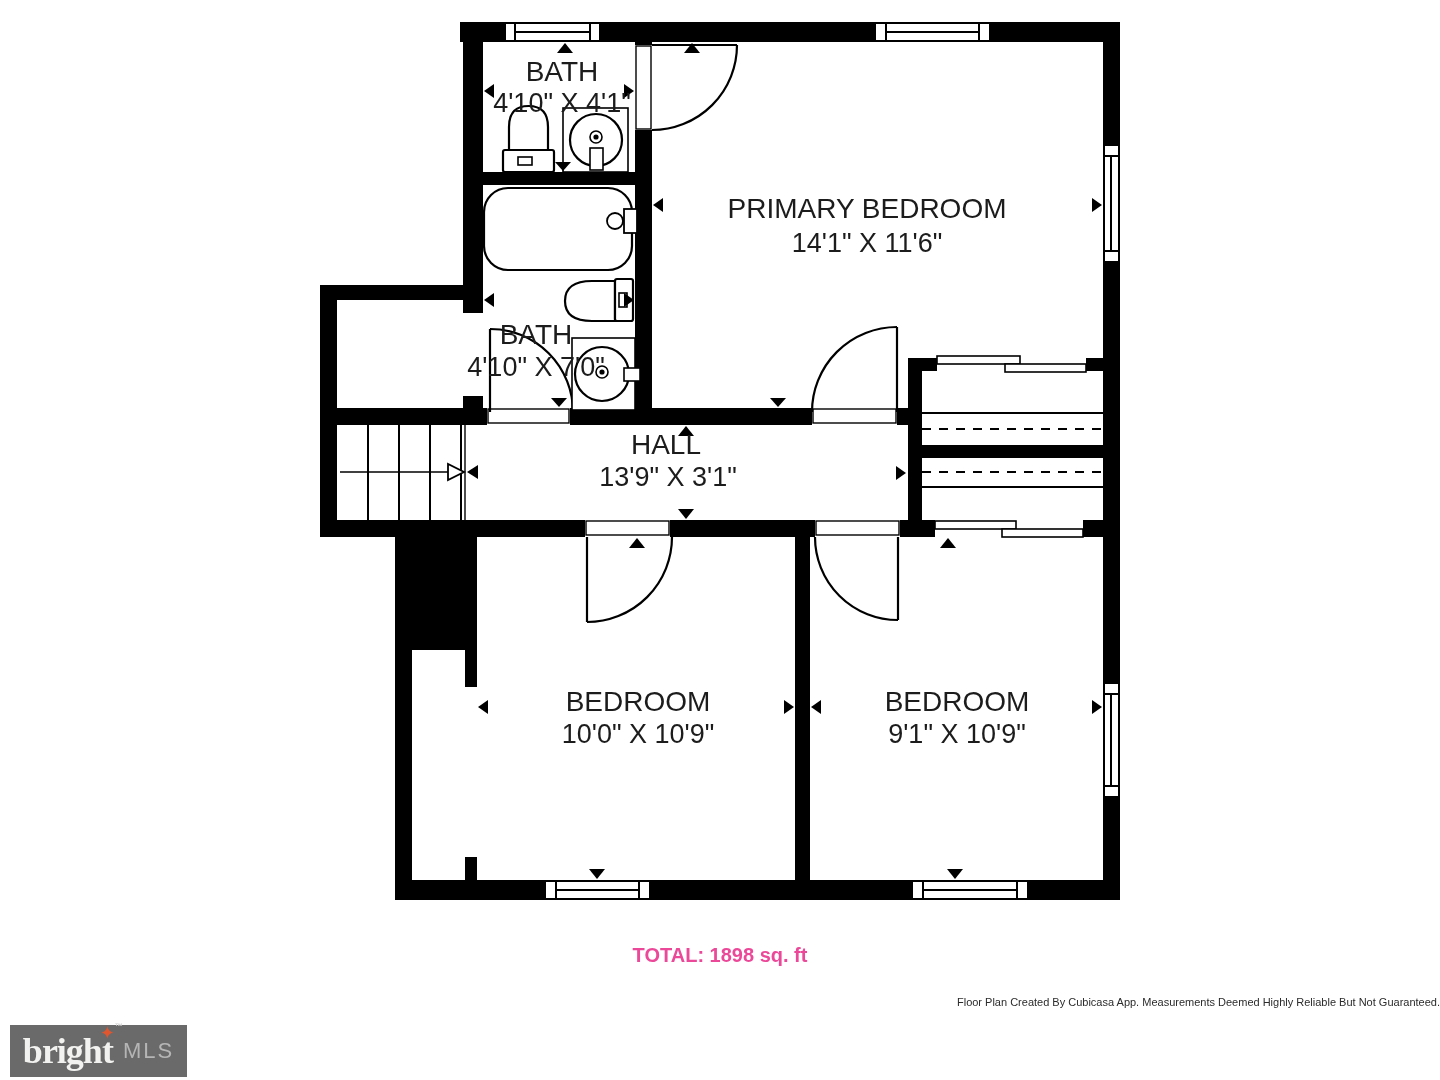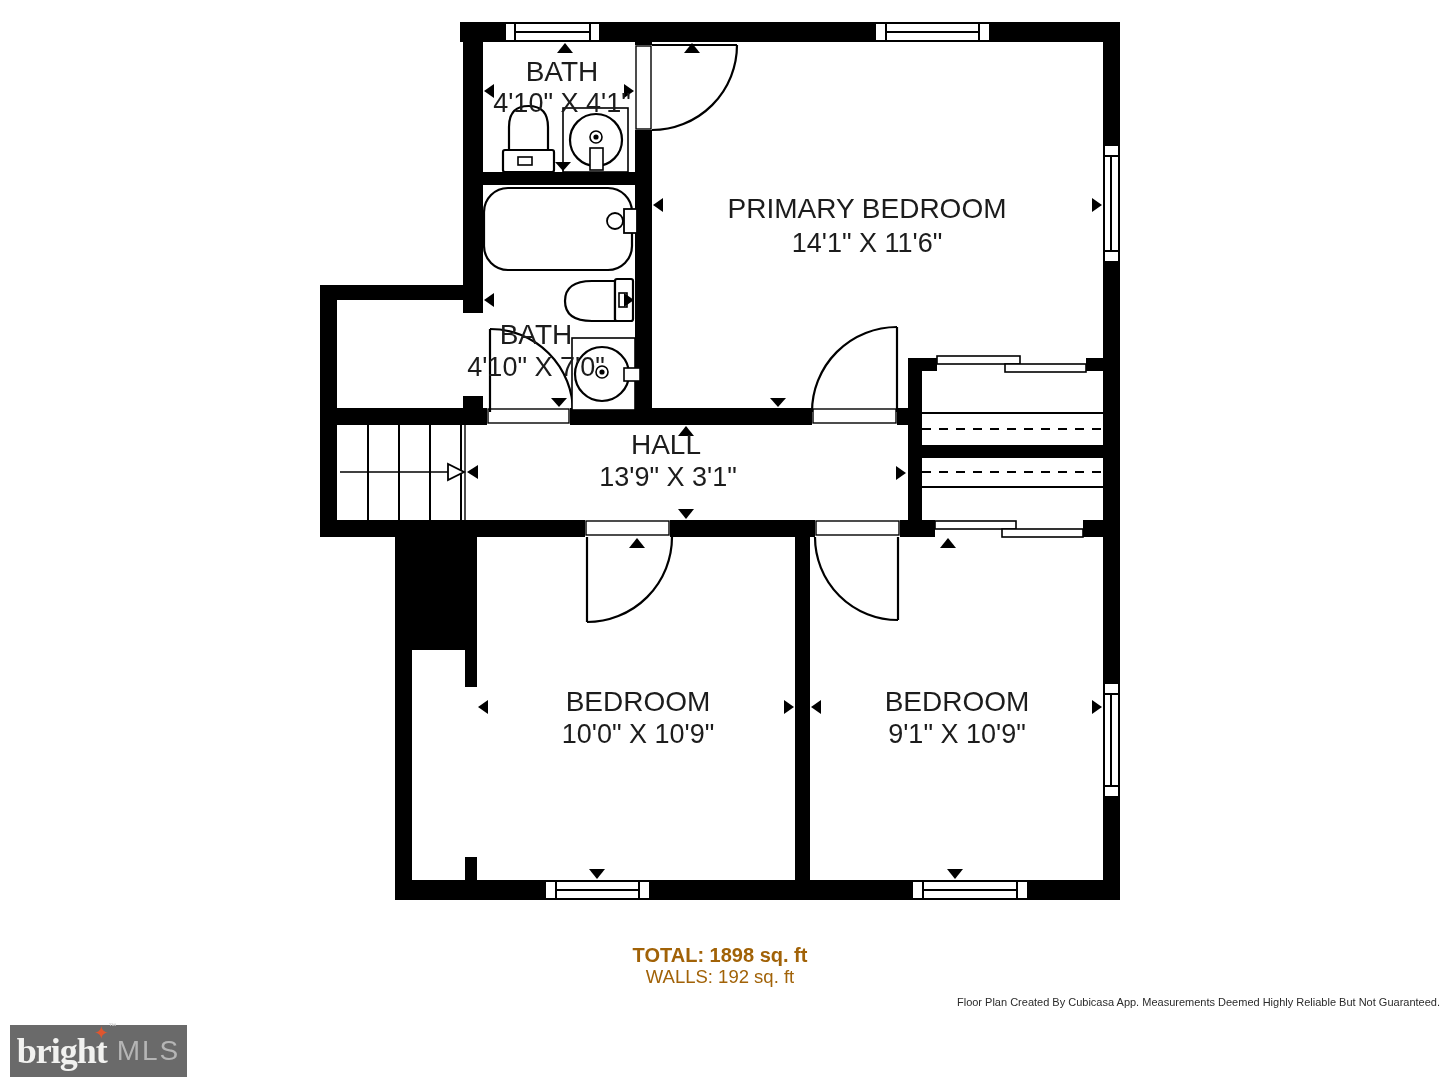--- a/index.html
+++ b/index.html
@@ -1,32 +1,32 @@
 <!DOCTYPE html>
 <html><head>
 <meta charset="utf-8">
 <style>
   html,body{margin:0;padding:0;background:#ffffff;}
   #stage{position:relative;width:1440px;height:1080px;background:#ffffff;overflow:hidden;
          font-family:"Liberation Sans","DejaVu Sans",sans-serif;color:#1c1c1c;}
   #plan-svg{position:absolute;left:0;top:0;}
-  .summary{position:absolute;left:0;top:944px;width:1440px;text-align:center;color:#a16207;}
+  .summary{position:absolute;left:0;top:944px;width:1440px;text-align:center;color:#ec4899;}
   .summary .total{font-size:20px;font-weight:bold;line-height:22px;}
   .summary .line{font-size:18.5px;line-height:21.5px;}
   .disclaimer{position:absolute;left:0;top:996px;width:1440px;text-align:right;
               font-size:11px;color:#2b2b2b;}
   .logo{position:absolute;left:10px;top:1025px;width:177px;height:52px;background:#6a6a6a;
         display:flex;align-items:center;justify-content:center;}
   .logo .wordmark{position:relative;font-family:"Liberation Serif","DejaVu Serif",serif;
         font-weight:bold;font-size:36px;color:#f2f2f0;letter-spacing:-1px;line-height:1;}
   .logo .star{position:absolute;right:-2px;top:-9px;font-size:18px;color:#e0562e;
         font-family:"DejaVu Sans",sans-serif;letter-spacing:0;}
   .logo .tm{position:absolute;right:-10px;top:-10px;font-size:8px;color:#cfcfcf;
         font-family:"Liberation Sans",sans-serif;letter-spacing:0;}
-  .logo .mls{font-family:"Liberation Sans",sans-serif;font-size:28px;color:#b5b5b5;
+  .logo .mls{font-family:"Liberation Sans",sans-serif;font-size:22px;color:#b5b5b5;
         letter-spacing:2px;margin-left:10px;}
   svg text{font-family:"Liberation Sans","DejaVu Sans",sans-serif;fill:#1c1c1c;}
   .room-name{font-size:28px;}
   .room-dims{font-size:27px;}
 </style>
 </head>
 <body>
 
 <div id="stage">
 
@@ -262,21 +262,20 @@
       <text class="room-dims" x="668" y="486">13'9" X 3'1"</text>
       <text class="room-name" x="638" y="711">BEDROOM</text>
       <text class="room-dims" x="638" y="743">10'0" X 10'9"</text>
       <text class="room-name" x="957" y="711">BEDROOM</text>
       <text class="room-dims" x="957" y="743">9'1" X 10'9"</text>
     </g>
   </svg>
 
   <div class="summary">
     <div class="total">TOTAL: 1898 sq. ft</div>
-    <div class="line">WALLS: 192 sq. ft</div>
   </div>
 
   <div class="disclaimer">Floor Plan Created By Cubicasa App. Measurements Deemed Highly Reliable But Not Guaranteed.</div>
 
   <div class="logo">
     <span class="wordmark">
       <span>bright</span>
       <span class="star">✦</span>
       <span class="tm">™</span>
     </span>

